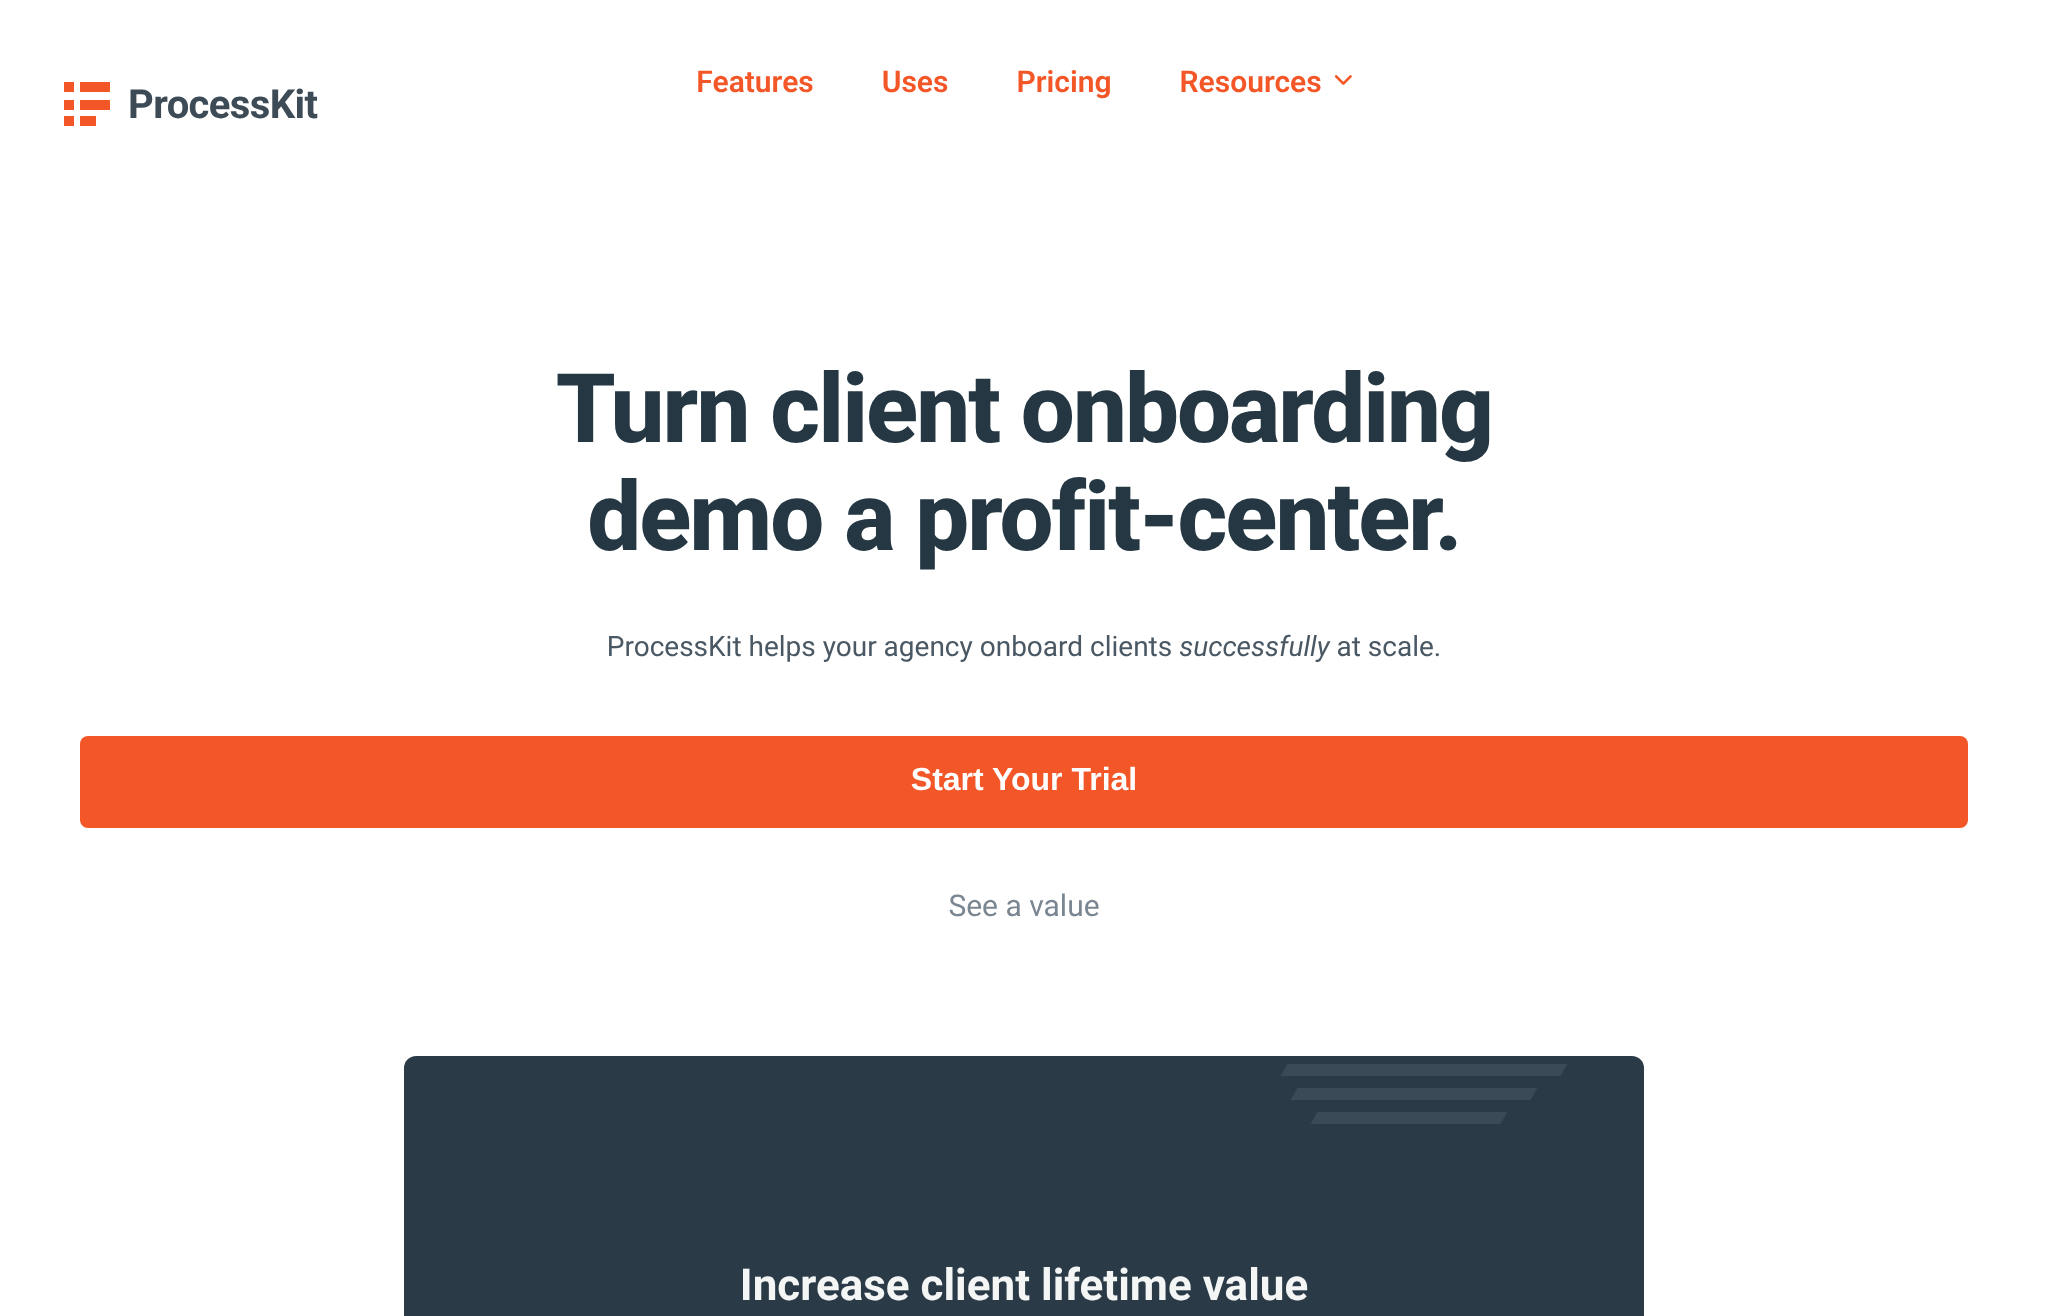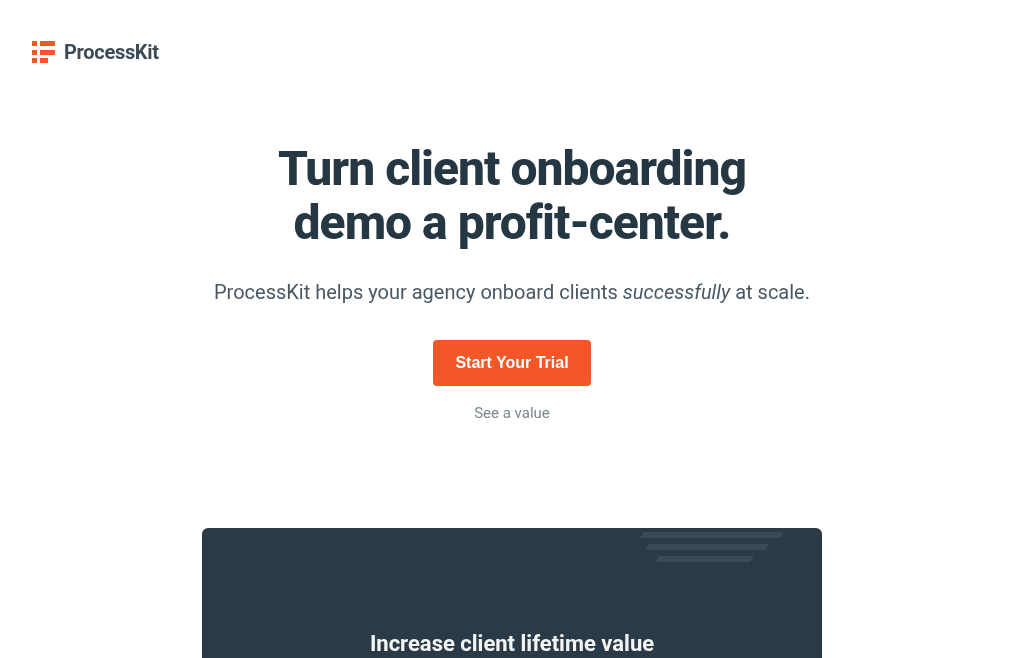--- a/index.html
+++ b/index.html
@@ -100,45 +100,44 @@
       color: #ffffff;
       font-size: 15px;
       font-weight: 600;
       padding: 10px 16px;
       border-radius: 4px;
       border: none;
       cursor: pointer;
     }
     .hero {
       text-align: center;
-      margin-top: 72px;
+      margin-top: 108px;
       padding: 0 40px;
     }
     .hero-title {
       font-size: 48px;
       font-weight: 800;
       color: #243742;
       line-height: 1.12;
       letter-spacing: -1px;
     }
     .hero-sub {
       margin-top: 30px;
-      font-size: 20px;
+      font-size: 14px;
       color: #4a5864;
       font-weight: 400;
     }
     .hero-sub em {
       font-style: italic;
     }
     .hero-cta {
       margin-top: 36px;
       display: flex;
       flex-direction: column;
-      align-items: center;
-      gap: 18px;
+      gap: 30px;
     }
     .start-trial-btn {
       background: #f35627;
       color: #ffffff;
       font-size: 16px;
       font-weight: 600;
       padding: 14px 22px;
       border-radius: 4px;
       border: none;
       cursor: pointer;
@@ -201,20 +200,33 @@
         <div class="logo-bar" style="width:15px"></div>
       </div>
       <div class="logo-row">
         <div class="logo-dot"></div>
         <div class="logo-bar" style="width:8px"></div>
       </div>
     </div>
     <span class="logo-text">ProcessKit</span>
   </div>
 
+  <nav class="nav">
+    <a class="nav-link">Features</a>
+    <a class="nav-link">Uses</a>
+    <a class="nav-link">Pricing</a>
+    <a class="nav-link nav-resources">
+      <span>Resources</span>
+      <span class="chevron">
+        <svg viewBox="0 0 10 6" width="9" height="6">
+            <path d="M1 1 L5 5 L9 1" stroke="#f35627" stroke-width="1.5" fill="none" stroke-linecap="round" stroke-linejoin="round"></path>
+          </svg>
+      </span>
+    </a>
+  </nav>
 
 </header>
 
 <section class="hero">
   <h1 class="hero-title">
     <span>Turn client onboarding</span><br>
     <span>demo a profit-center.</span>
   </h1>
   <p class="hero-sub">
     <span>ProcessKit helps your agency onboard clients </span><em>successfully</em><span> at scale.</span>

